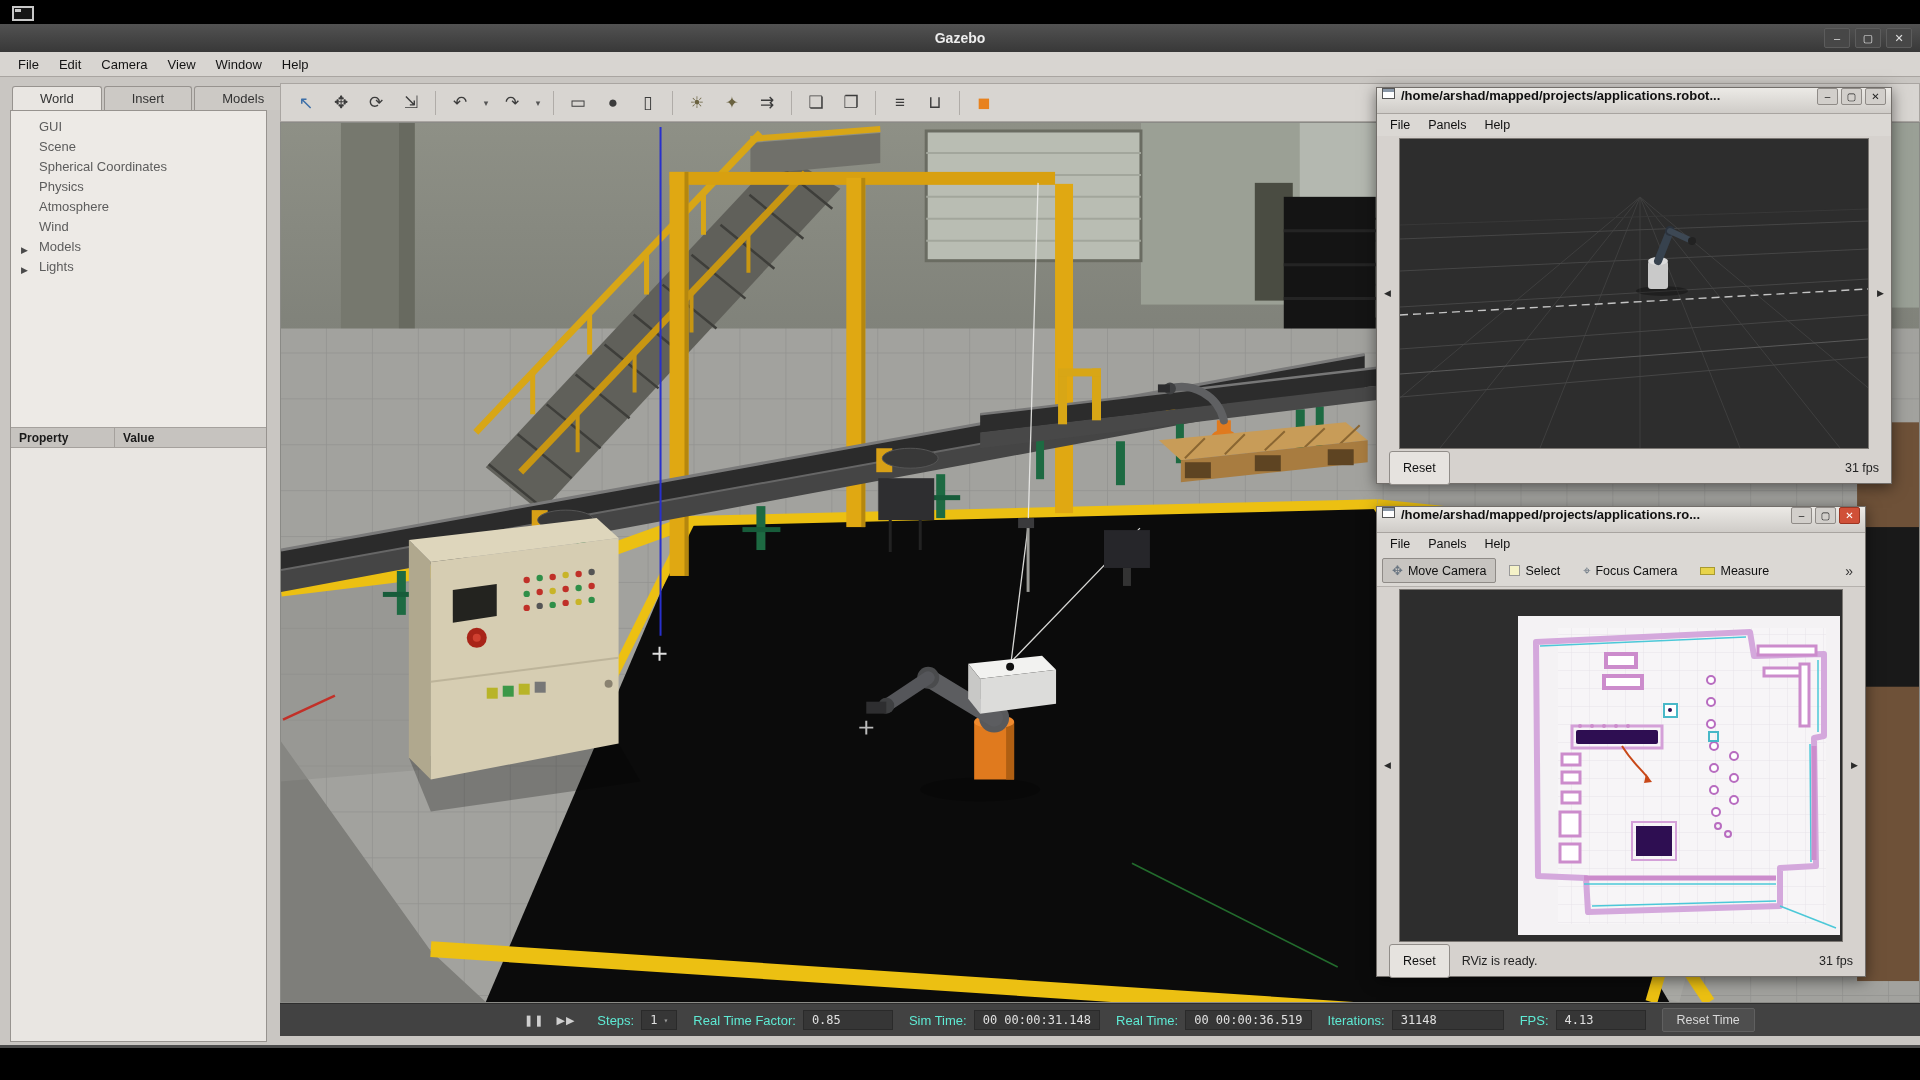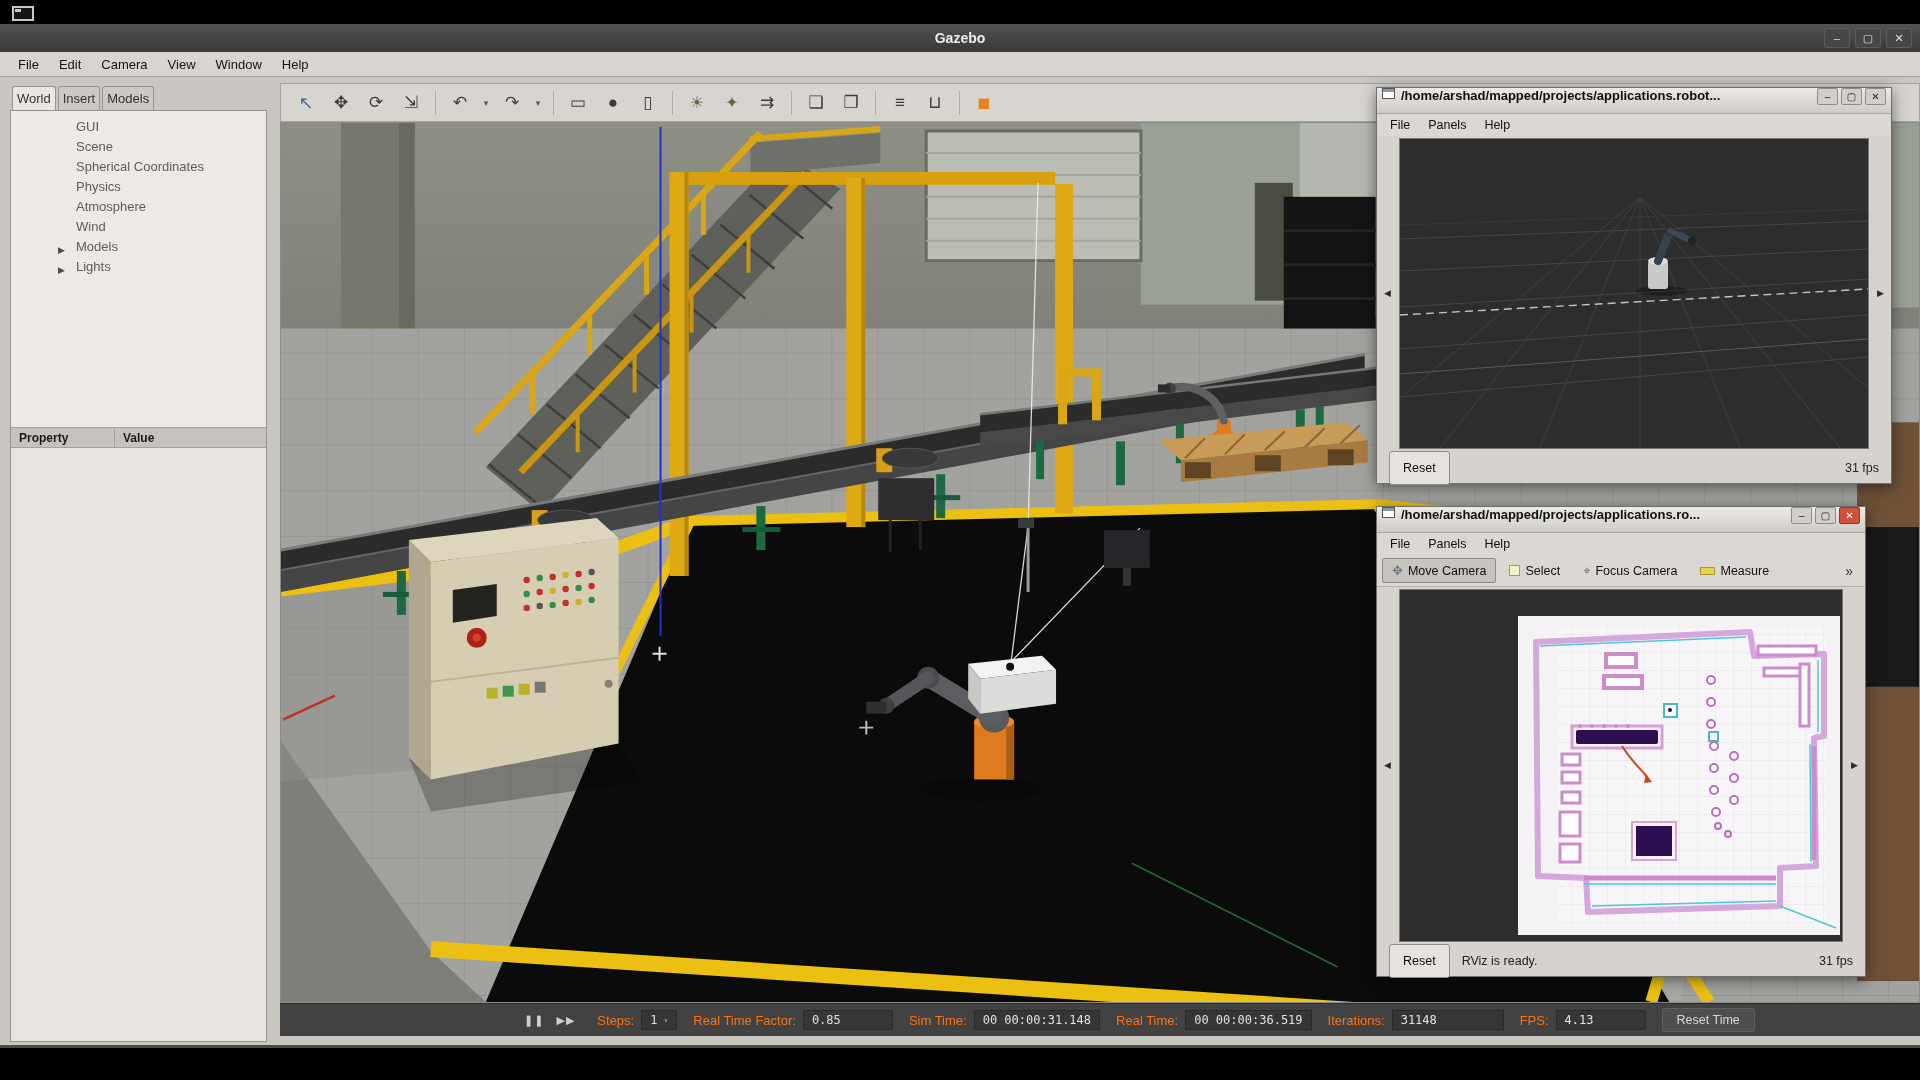--- a/index.html
+++ b/index.html
@@ -24,26 +24,26 @@
   .win-btn { width:26px; height:20px; display:flex; align-items:center; justify-content:center;
              color:#e0e0e0; font-size:11px; background:#474747; border:1px solid #5c5c5c; border-radius:2px; }
 
   .menubar { position:absolute; left:0; top:28px; width:100%; height:25px; background:#d8d5d1;
              border-bottom:1px solid #a9a5a1; display:flex; align-items:center; padding-left:8px; }
   .menu-item { padding:3px 10px; font-size:13px; color:#141414; }
 
   
   .left-panel { position:absolute; left:10px; top:59px; width:257px; height:959px; }
   .panel-tabs { display:flex; gap:2px; padding:3px 2px 0 2px; height:27px; }
-  .tab { padding:4px 4px; font-size:13px; color:#333; background:#ccc9c5;
+  .tab { padding:4px 27px; font-size:13px; color:#333; background:#ccc9c5;
          border:1px solid #97938f; border-bottom:none; border-radius:3px 3px 0 0; }
   .tab.active { background:#e9e6e2; font-weight:normal; }
   .panel-body { position:absolute; left:0; top:27px; right:0; bottom:0;
                 background:#e9e6e2; border:1px solid #97938f; }
-  .tree { height:316px; padding-top:6px; background:#edeae6; overflow:hidden;padding-left:37px; }
+  .tree { height:316px; padding-top:6px; background:#edeae6; overflow:hidden; }
   .tree-item { position:relative; padding:2px 4px 2px 28px; font-size:13px; color:#5c5c5c; line-height:16px; }
   .expand-arrow { position:absolute; left:10px; top:5px; font-size:9px; color:#4a4a4a; }
   .prop-header { display:flex; height:21px; background:#c6c3bf; border-top:1px solid #a5a19d;
                  border-bottom:1px solid #a5a19d; font-size:12px; font-weight:bold; color:#1a1a1a; }
   .prop-col { padding:3px 8px; }
   .prop-col.first { width:104px; border-right:1px solid #a5a19d; }
   .prop-body { position:absolute; top:337px; bottom:0; left:0; right:0; background:#e9e6e2; }
 
   
   .gz-toolbar { position:absolute; left:280px; top:59px; width:1640px; height:39px;
@@ -60,21 +60,21 @@
   
   .viewport { position:absolute; left:280px; top:98px; width:1640px; height:881px;
               background:#9a9a96; border:1px solid #8a8a86; overflow:hidden; }
   .viewport svg { display:block; width:100%; height:100%; }
 
   
   .playbar { position:absolute; left:280px; top:979px; width:1640px; height:33px; background:#424242;
              border-top:1px solid #2e2e2e; display:flex; align-items:center; padding-left:238px;
              font-size:13px; color:#c6c6c6; }
   .pb-btn { color:#cfcfcf; font-size:11px; padding:0 6px; letter-spacing:1px; }
-  .pb-label { margin-left:16px; margin-right:7px; color:#f97316; }
+  .pb-label { margin-left:16px; margin-right:7px; color:#5eead4; }
   .pb-field { background:#363636; border:1px solid #2a2a2a; color:#e0e0e0; padding:2px 8px;
               height:20px; font-size:12px; font-family:"DejaVu Sans Mono", monospace; display:flex;
               align-items:center; gap:6px; }
   .pb-field.steps { min-width:34px; }
   .pb-field .spin { font-size:8px; color:#9a9a9a; }
   .w90{min-width:90px} .w120{min-width:122px} .w110{min-width:112px}
   .reset-time { margin-left:16px; background:#4e4e4e; border:1px solid #606060; color:#d8d8d8;
                 padding:4px 14px; font-size:12.5px; border-radius:2px; }
 
   

